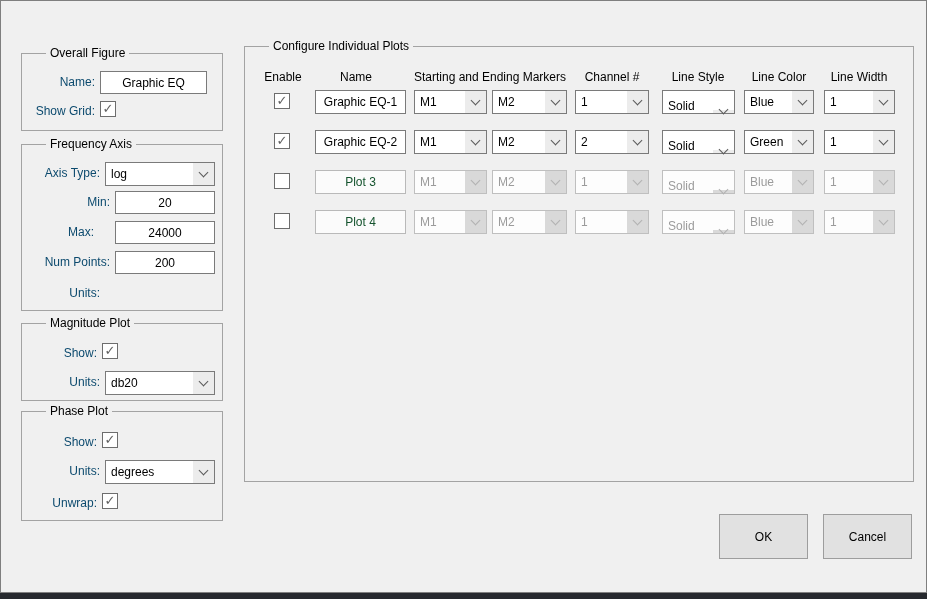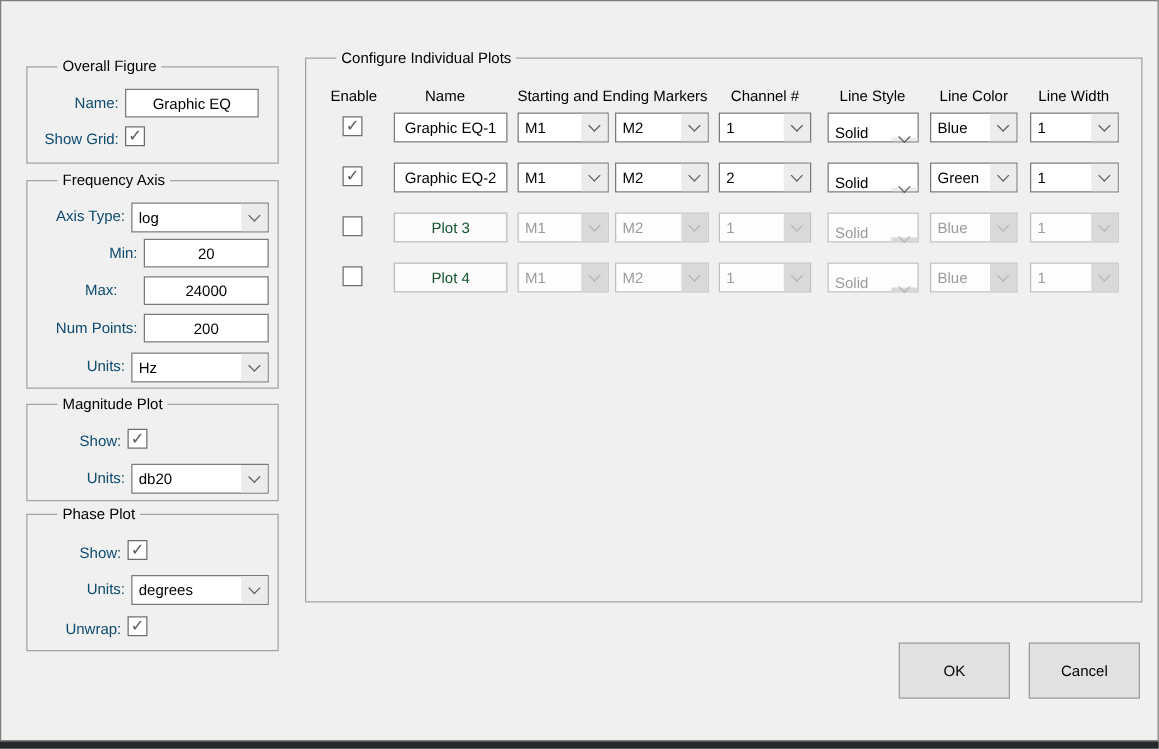--- a/index.html
+++ b/index.html
@@ -116,26 +116,20 @@
     <span class="lbl" style="right:112px; top:50px;">Min:</span>
     <div class="tf" style="left:93px; top:46px; width:100px;">20</div>
 
     <span class="lbl" style="right:128px; top:80px;margin-left:36px;">Max:</span>
     <div class="tf" style="left:93px; top:76px; width:100px;">24000</div>
 
     <span class="lbl" style="right:112px; top:110px;">Num Points:</span>
     <div class="tf" style="left:93px; top:106px; width:100px;">200</div>
 
     <span class="lbl" style="right:122px; top:141px;">Units:</span>
-    <div class="combo" style="left:83px; top:137px; width:110px;">
-      <span class="combo-text">Hz</span>
-      <span class="combo-btn">
-          <i class="chev"></i>
-        </span>
-    </div>
   </div>
 
   <div class="group" style="left:20px; top:322px; width:202px; height:78px;">
     <span class="group-label">Magnitude Plot</span>
     <span class="lbl" style="right:125px; top:22px;">Show:</span>
     <span class="cb checked" style="left:80px; top:19px;"></span>
     <span class="lbl" style="right:122px; top:51px;">Units:</span>
     <div class="combo" style="left:83px; top:47px; width:110px;">
       <span class="combo-text">db20</span>
       <span class="combo-btn">

